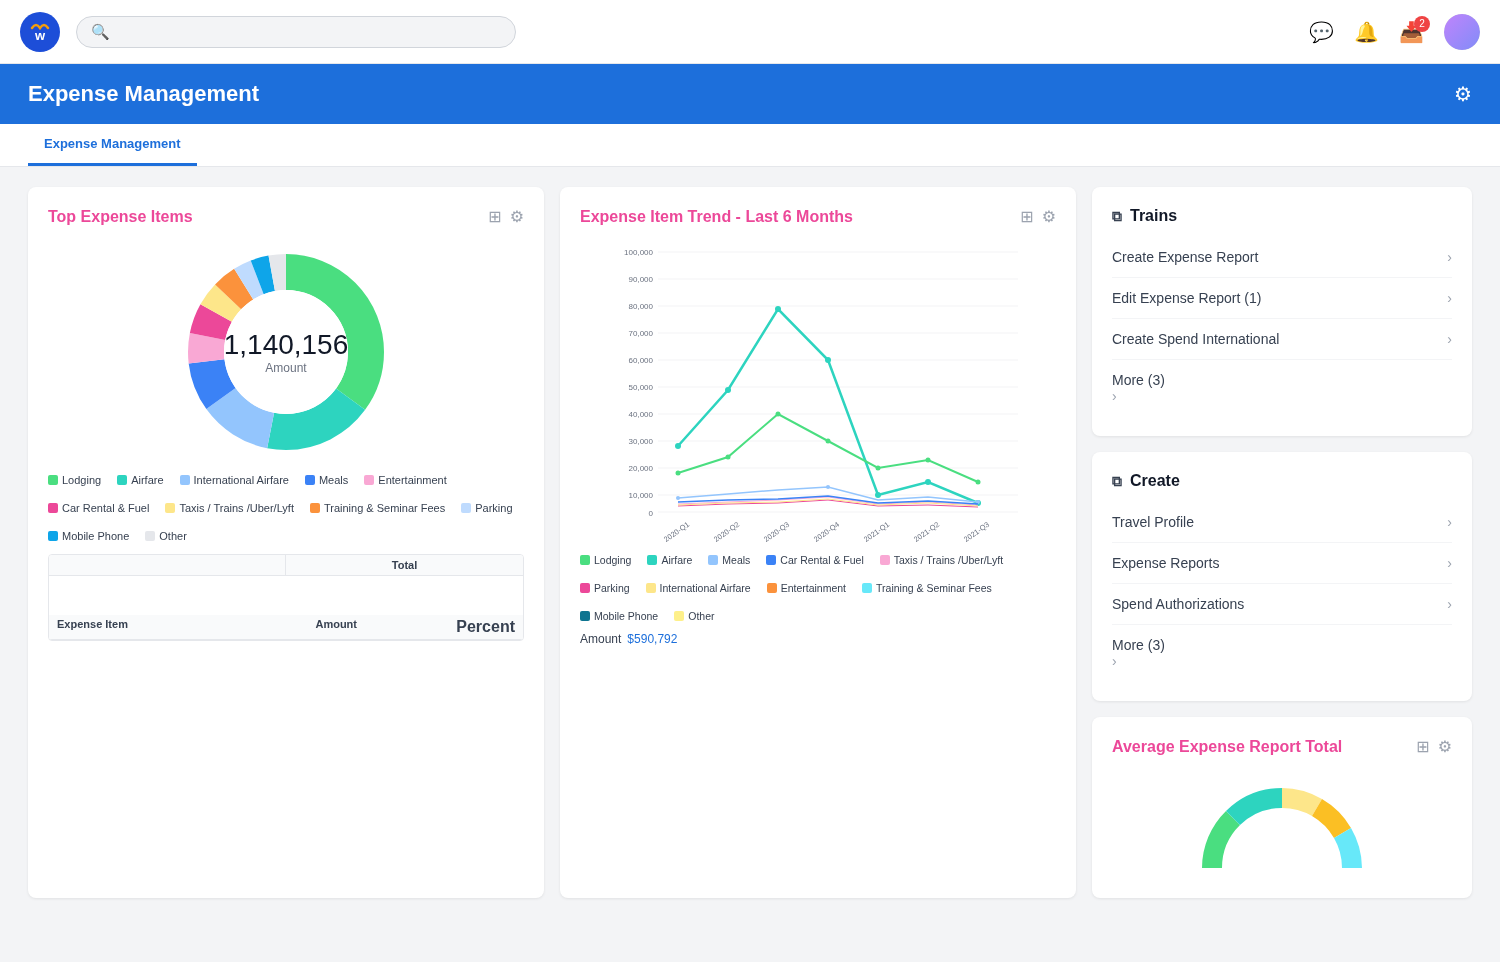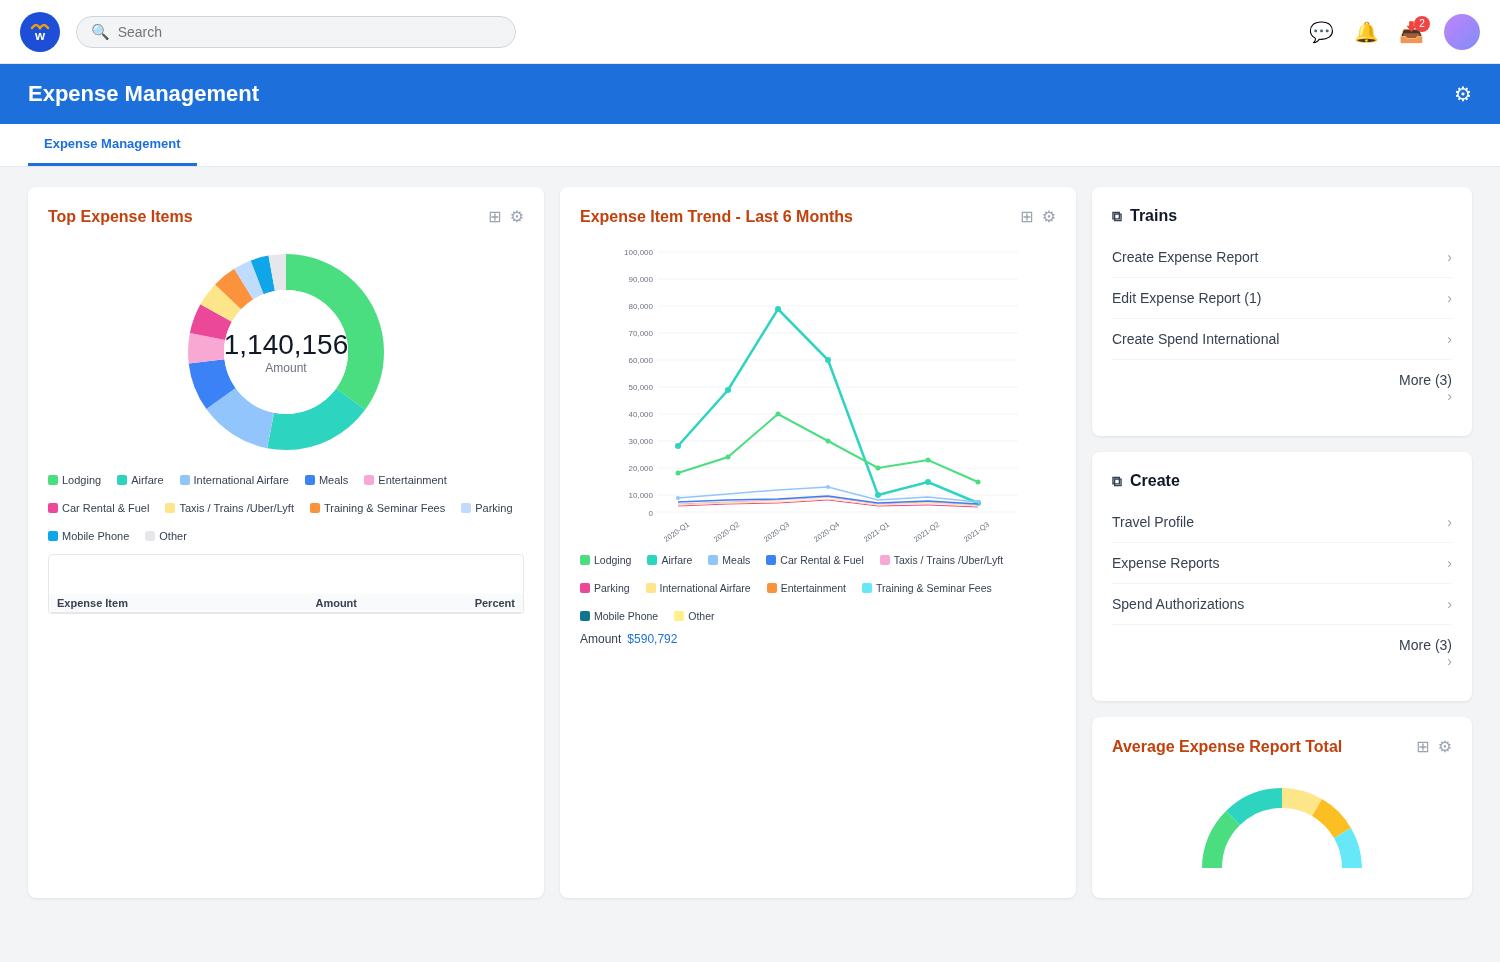--- a/index.html
+++ b/index.html
@@ -114,21 +114,21 @@
     }
     .card-header {
       display: flex;
       align-items: center;
       justify-content: space-between;
       margin-bottom: 16px;
     }
     .card-title {
       font-size: 16px;
       font-weight: 600;
-      color: #c2410c;
+      color: #ec4899;
     }
     .card-icons {
       display: flex; gap: 8px; color: #9ca3af; font-size: 16px; cursor: pointer;
     }
 
     
     .donut-container {
       display: flex;
       justify-content: center;
       align-items: center;
@@ -192,21 +192,21 @@
       font-size: 16px;
       font-weight: 600;
       color: #111827;
       display: flex;
       align-items: center;
       gap: 8px;
       margin-bottom: 12px;
     }
     .action-item {
       display: flex;
-      align-items: flex-end;
+      align-items: flex-start;
       justify-content: space-between;
       padding: 12px 0;
       border-bottom: 1px solid #f3f4f6;
       cursor: pointer;
       font-size: 14px;
       color: #374151;
     }
     .action-item:last-child { border-bottom: none; flex-direction: column; }
     .action-chevron { color: #9ca3af; font-size: 14px; }
 
@@ -224,21 +224,20 @@
   <div class="nav-logo">
     <svg width="36" height="36" viewBox="0 0 36 36">
       <circle cx="18" cy="18" r="18" fill="#1d4ed8"></circle>
       <path d="M10 14 Q14 8 18 14 Q22 8 26 14" fill="none" stroke="#f59e0b" stroke-width="2.5" stroke-linecap="round"></path>
       <text x="18" y="26" text-anchor="middle" fill="white" font-size="13" font-weight="bold" font-family="Arial">w</text>
     </svg>
   </div>
 
   <div class="search-bar">
     <span style="color:#9ca3af; font-size:15px;">🔍</span>
-    <input type="text" placeholder="Search" style="">
   </div>
 
   <div class="nav-right">
     <button class="nav-icon-btn">
       <span>💬</span>
     </button>
     <button class="nav-icon-btn">
       <span>🔔</span>
     </button>
     <button class="nav-icon-btn" style="position:relative;">
@@ -350,24 +349,28 @@
         <div class="legend-dot" style="background:#0ea5e9;"></div>
         <span>Mobile Phone</span>
       </div>
       <div class="legend-item">
         <div class="legend-dot" style="background:#e5e7eb;"></div>
         <span>Other</span>
       </div>
     </div>
 
     <div class="expense-table">
+      <div style="display:grid; grid-template-columns: 1fr 1fr; background:#f9fafb; border-bottom:1px solid #e5e7eb;">
+        <div style="padding:4px 8px; font-size:11px; font-weight:600; color:#374151; border-right:1px solid #e5e7eb;"></div>
+        <div style="text-align:center; padding:4px 8px; font-size:11px; font-weight:600; color:#374151;">Total</div>
+      </div>
       <div style="display:grid; grid-template-columns: 1fr 1fr 1fr; background:#f9fafb; border-bottom:1px solid #e5e7eb;margin-top:39px;">
         <div style="padding:3px 8px; font-size:11px; font-weight:600; color:#374151;">Expense Item</div>
         <div style="padding:3px 8px; font-size:11px; font-weight:600; color:#374151; text-align:right;">Amount</div>
-        <div style="padding:3px 8px; font-size:11px; font-weight:600; color:#374151; text-align:right;">Percent</div>
+        <div style="padding:3px 8px; font-size:16px; font-weight:600; color:#374151; text-align:right;">Percent</div>
       </div>
     </div>
   </div>
 
   <div class="card">
     <div class="card-header">
       <span class="card-title">Expense Item Trend - Last 6 Months</span>
       <div class="card-icons">
         <span>⊞</span>
         <span>⚙</span>

